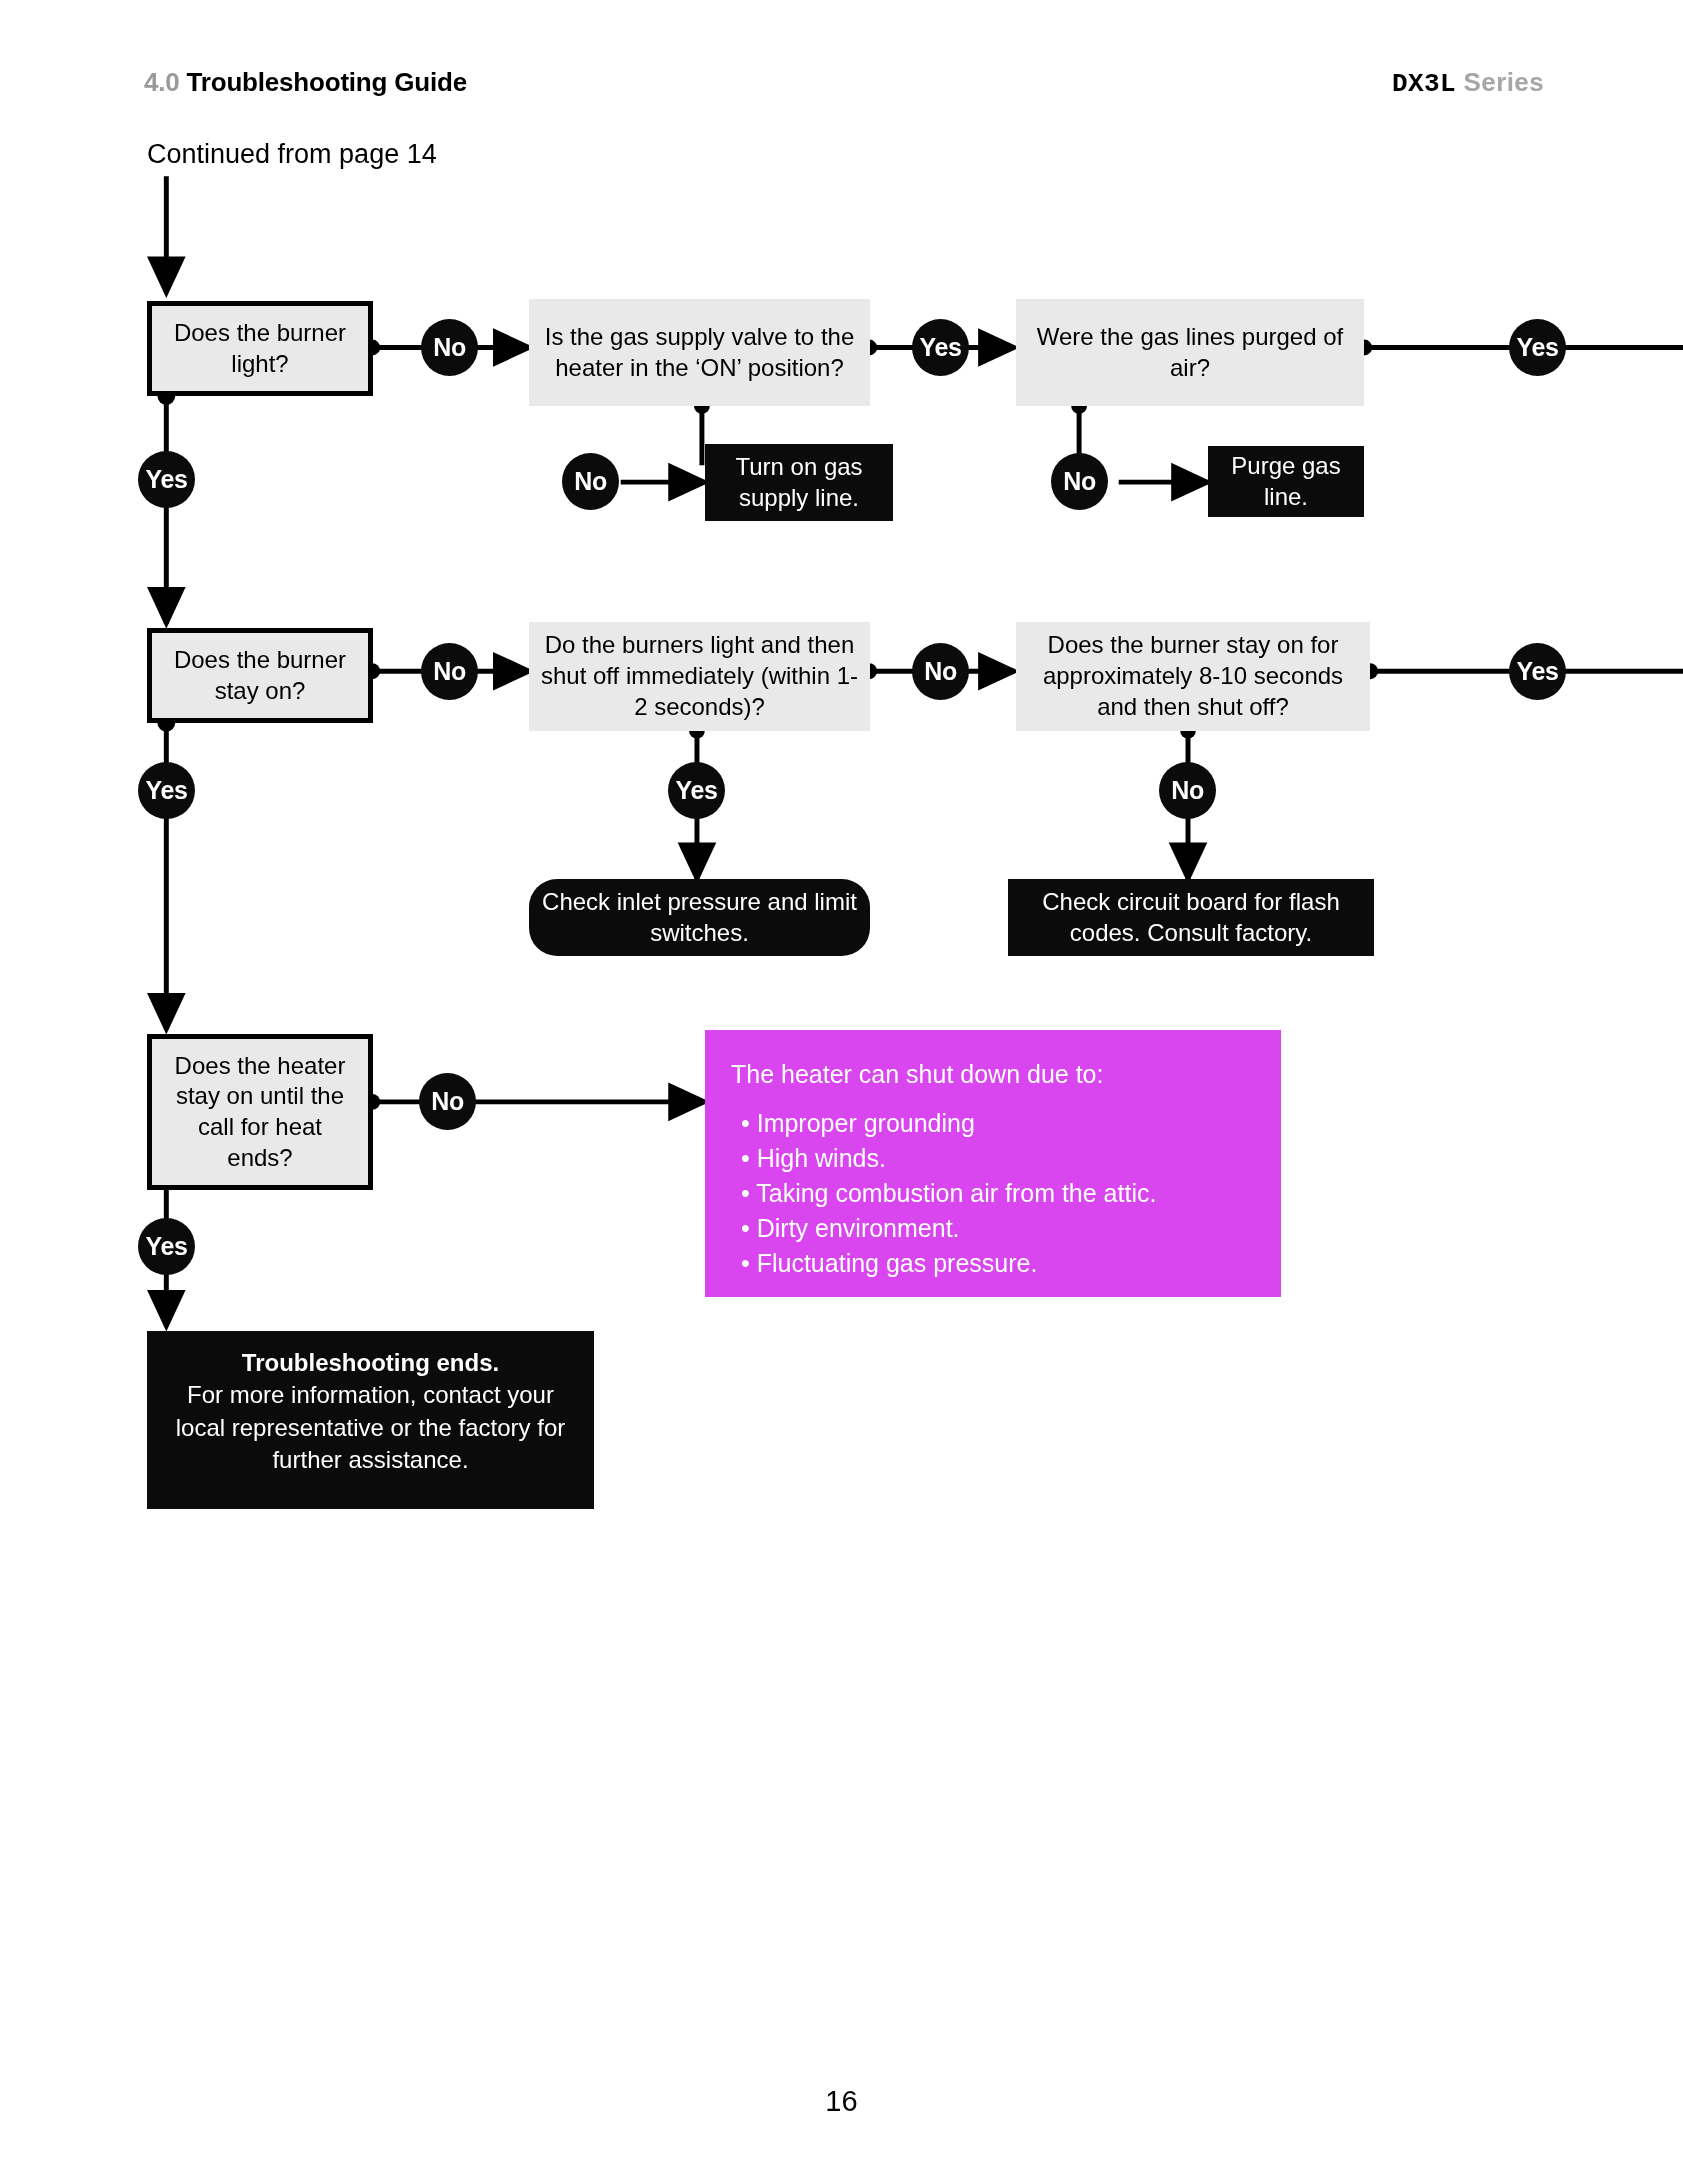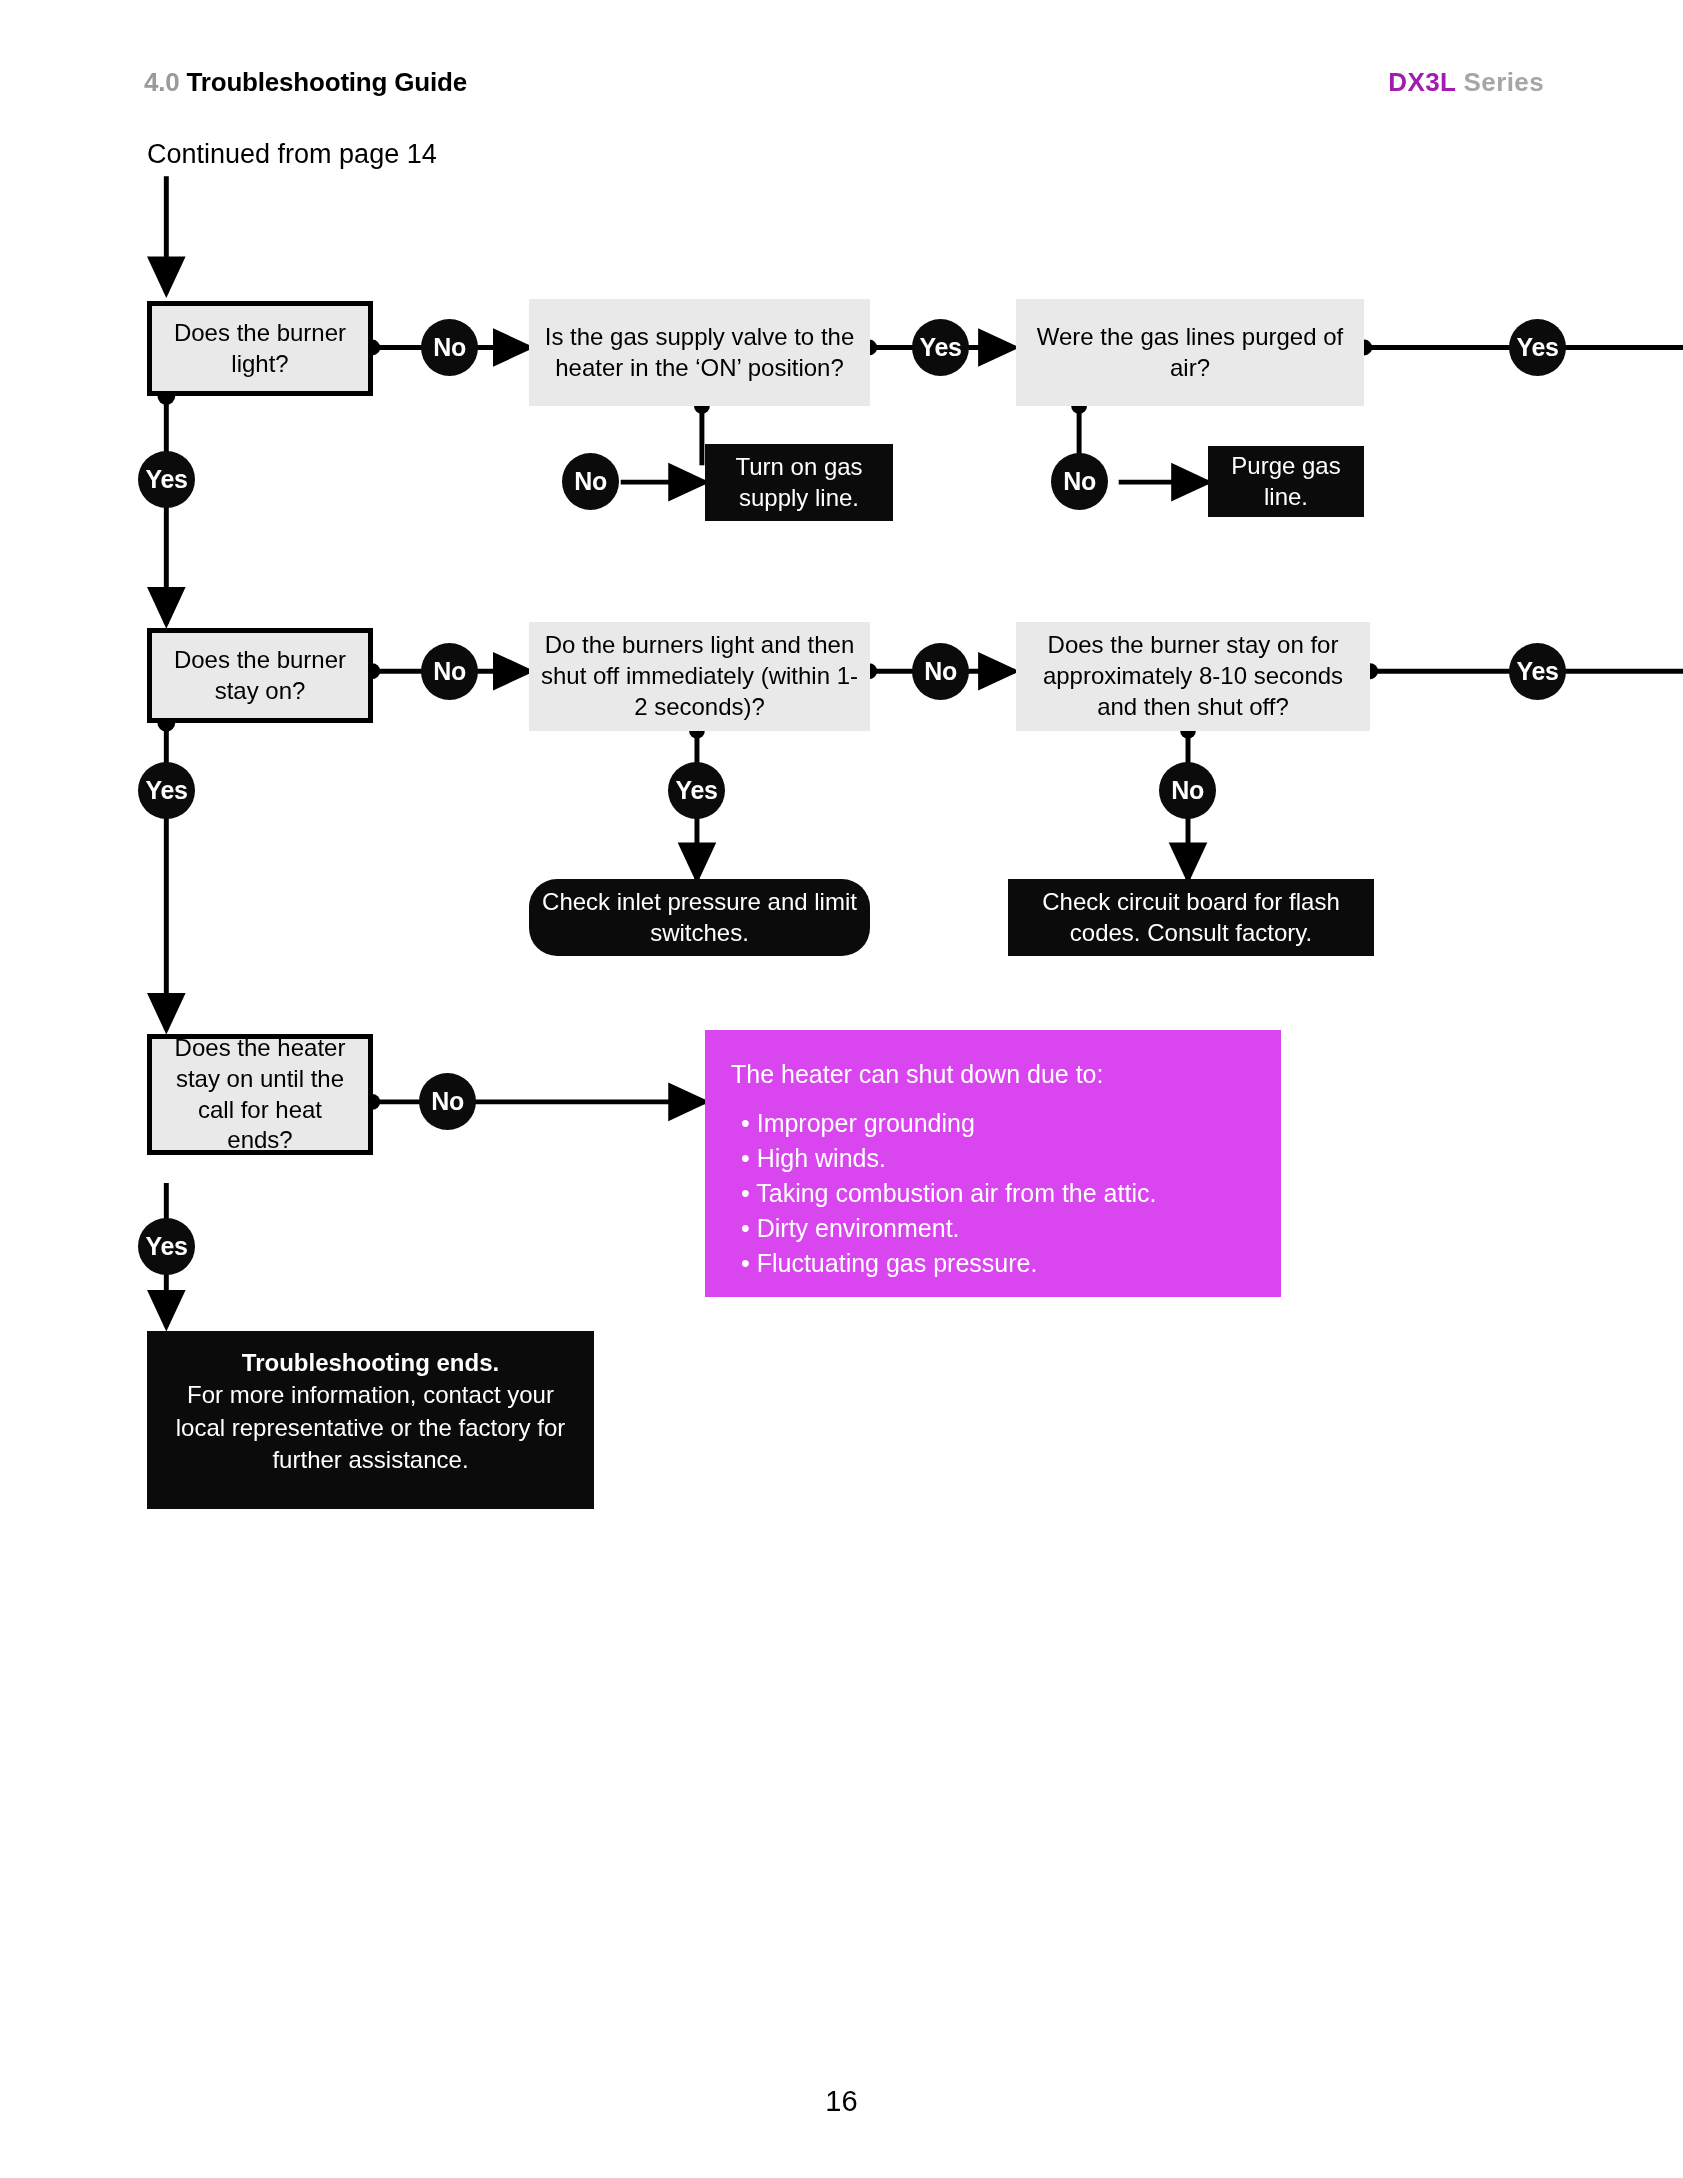--- a/index.html
+++ b/index.html
@@ -49,21 +49,22 @@
   .header-right {
     position: absolute;
     right: 139px;
     top: 67px;
     font-size: 26px;
     font-weight: bold;
     letter-spacing: 0.4px;
     white-space: nowrap;
   }
   .header-right .brand {
-    color: #a21caf;
+    color: #000000;
+    font-family: Liberation Mono, monospace;
   }
   .header-right .series {
     color: #a6a6a6;
   }
 
   
   .continued {
     position: absolute;
     left: 147px;
     top: 139px;
@@ -272,21 +273,21 @@
   </div>
 
   <div class="node node-action" style="left:529px; top:879px; width:341px; height:77px;border-radius:28px;">
     <span>Check inlet pressure and limit switches.</span>
   </div>
 
   <div class="node node-action" style="left:1008px; top:879px; width:366px; height:77px;">
     <span>Check circuit board for flash codes. Consult factory.</span>
   </div>
 
-  <div class="node node-decision" style="left:147px; top:1034px; width:226px; height:121px;">
+  <div class="node node-decision" style="left:147px; top:1034px; width:226px; height:156px;">
     <span>Does the heater stay on until the call for heat ends?</span>
   </div>
 
   <div class="node node-list" style="left:705px; top:1030px; width:576px; height:267px;">
     <span class="list-title">The heater can shut down due to:</span>
     <span class="bullet">• Improper grounding</span>
     <span class="bullet">• High winds.</span>
     <span class="bullet">• Taking combustion air from the attic.</span>
     <span class="bullet">• Dirty environment.</span>
     <span class="bullet">• Fluctuating gas pressure.</span>

